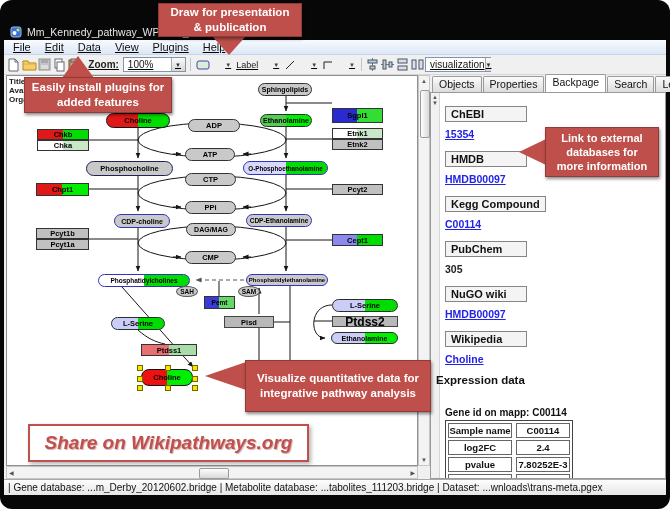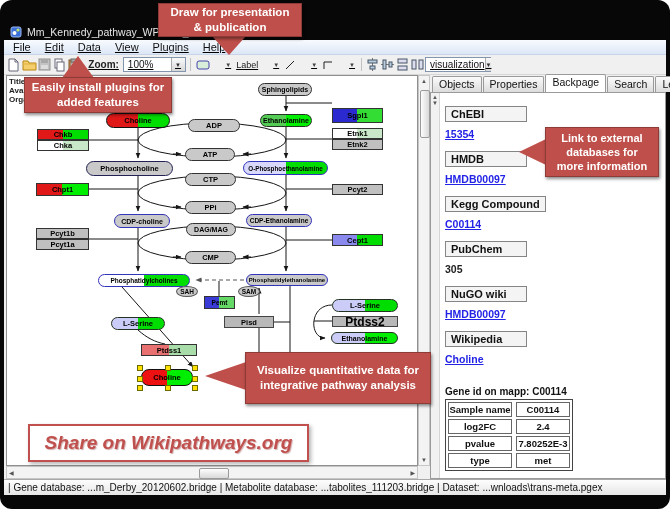--- a/index.html
+++ b/index.html
@@ -79,21 +79,21 @@
   .callout{position:absolute;background:#bf4f4a;border:1px solid #8e3a36;color:#fff;font-weight:bold;
        font-size:11.5px;text-align:center;display:flex;align-items:center;justify-content:center;
        line-height:1.3;box-shadow:1px 2px 3px rgba(0,0,0,.45);z-index:50;padding:2px 6px;box-sizing:border-box;}
   .arrow{position:absolute;width:0;height:0;z-index:49;}
   #callout-draw{left:158px;top:3px;width:144px;height:34px;}
   #arrow-draw{left:212px;top:36px;border-left:17px solid transparent;border-right:17px solid transparent;border-top:19px solid #bf4f4a;}
   #callout-plugins{left:24px;top:77px;width:148px;height:36px;}
   #arrow-plugins{left:62px;top:56px;border-left:16px solid transparent;border-right:16px solid transparent;border-bottom:22px solid #bf4f4a;}
   #callout-link{left:545px;top:127px;width:114px;height:50px;font-size:11px;}
   #arrow-link{left:519px;top:139px;border-top:13px solid transparent;border-bottom:13px solid transparent;border-right:27px solid #bf4f4a;}
-  #callout-visualize{left:245px;top:352px;width:186px;height:52px;}
+  #callout-visualize{left:245px;top:360px;width:186px;height:52px;}
   #arrow-visualize{left:205px;top:362px;border-top:14px solid transparent;border-bottom:14px solid transparent;border-right:41px solid #bf4f4a;}
   #callout-share{left:28px;top:424px;width:281px;height:38px;background:#fff;border:2px solid #c0504d;
        color:#c0504d;font-style:italic;font-size:19px;font-weight:bold;z-index:40;
        box-shadow:2px 2px 4px rgba(0,0,0,.3);text-shadow:1px 1px 1px rgba(120,20,20,.35);}
 </style>
 </head>
 <body>
 
 <div class="screen">
 
@@ -407,20 +407,21 @@
           </div>
           <div class="panel-content">
             <div>
                 <div class="bp-section"><div class="bp-header">ChEBI</div><a class="bp-link" href="#">15354</a></div>
                 <div class="bp-section"><div class="bp-header">HMDB</div><a class="bp-link" href="#">HMDB00097</a></div>
                 <div class="bp-section"><div class="bp-header">Kegg Compound</div><a class="bp-link" href="#">C00114</a></div>
                 <div class="bp-section"><div class="bp-header">PubChem</div><div class="bp-plain">305</div></div>
                 <div class="bp-section"><div class="bp-header">NuGO wiki</div><a class="bp-link" href="#">HMDB00097</a></div>
                 <div class="bp-section"><div class="bp-header">Wikipedia</div><a class="bp-link" href="#">Choline</a></div>
               </div>
+            <div class="exp-heading">Expression data</div>
             <div class="gene-line">Gene id on mapp: C00114</div>
             <div class="bp-table"><div class="bp-row">
                   <div class="bp-cell c1">Sample name</div>
                   <div class="bp-cell c2">C00114</div>
                 </div><div class="bp-row">
                   <div class="bp-cell c1">log2FC</div>
                   <div class="bp-cell c2">2.4</div>
                 </div><div class="bp-row">
                   <div class="bp-cell c1">pvalue</div>
                   <div class="bp-cell c2">7.80252E-3</div>

